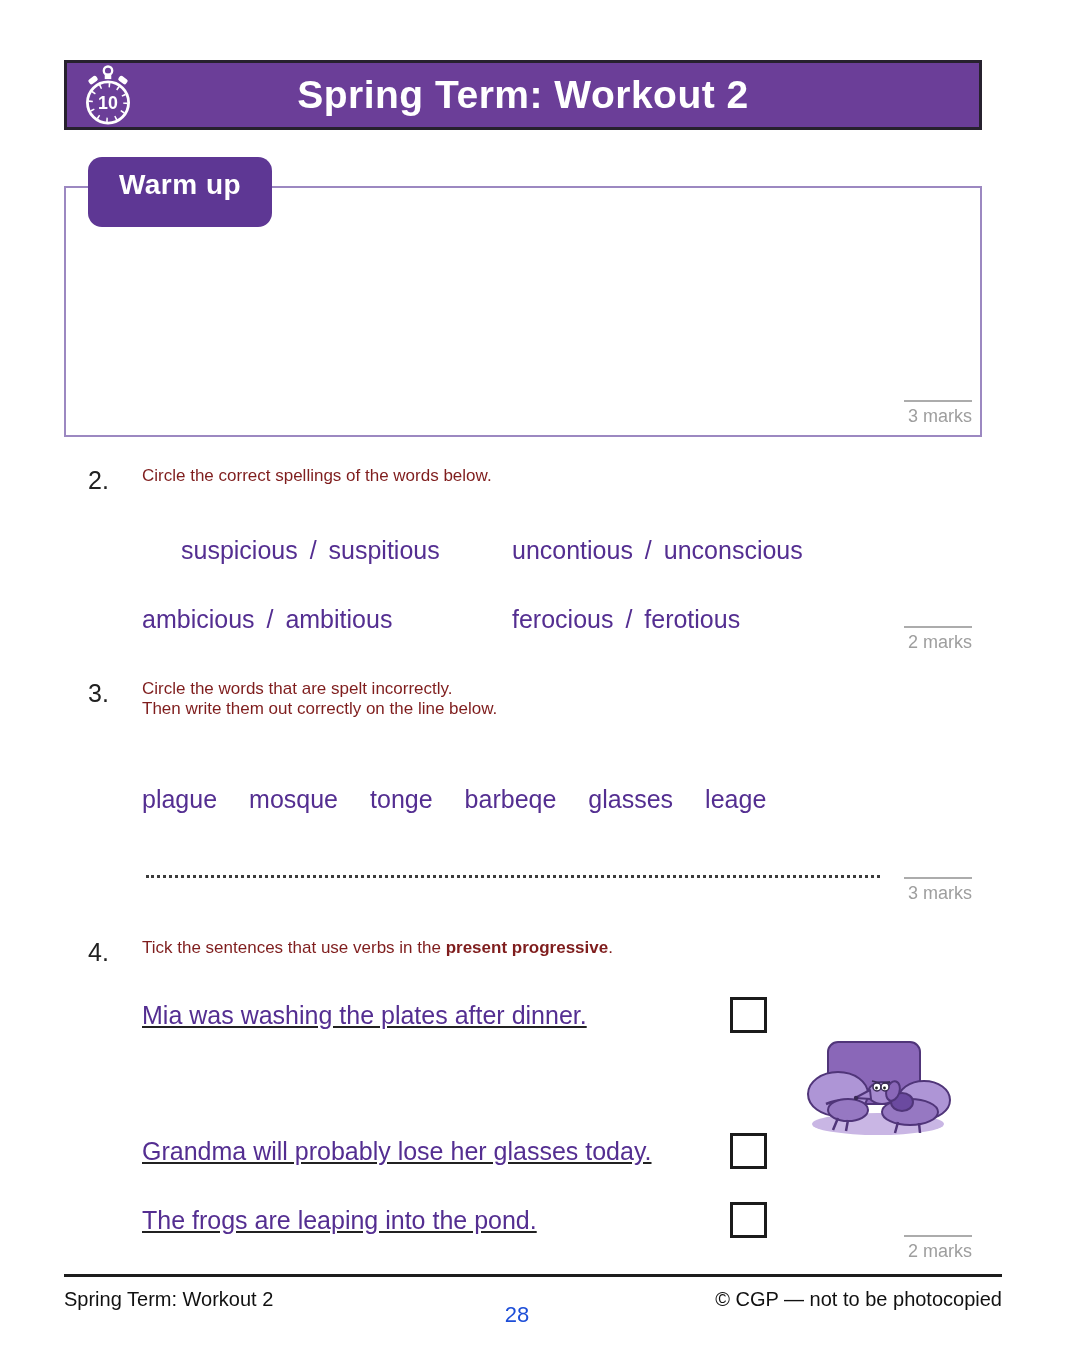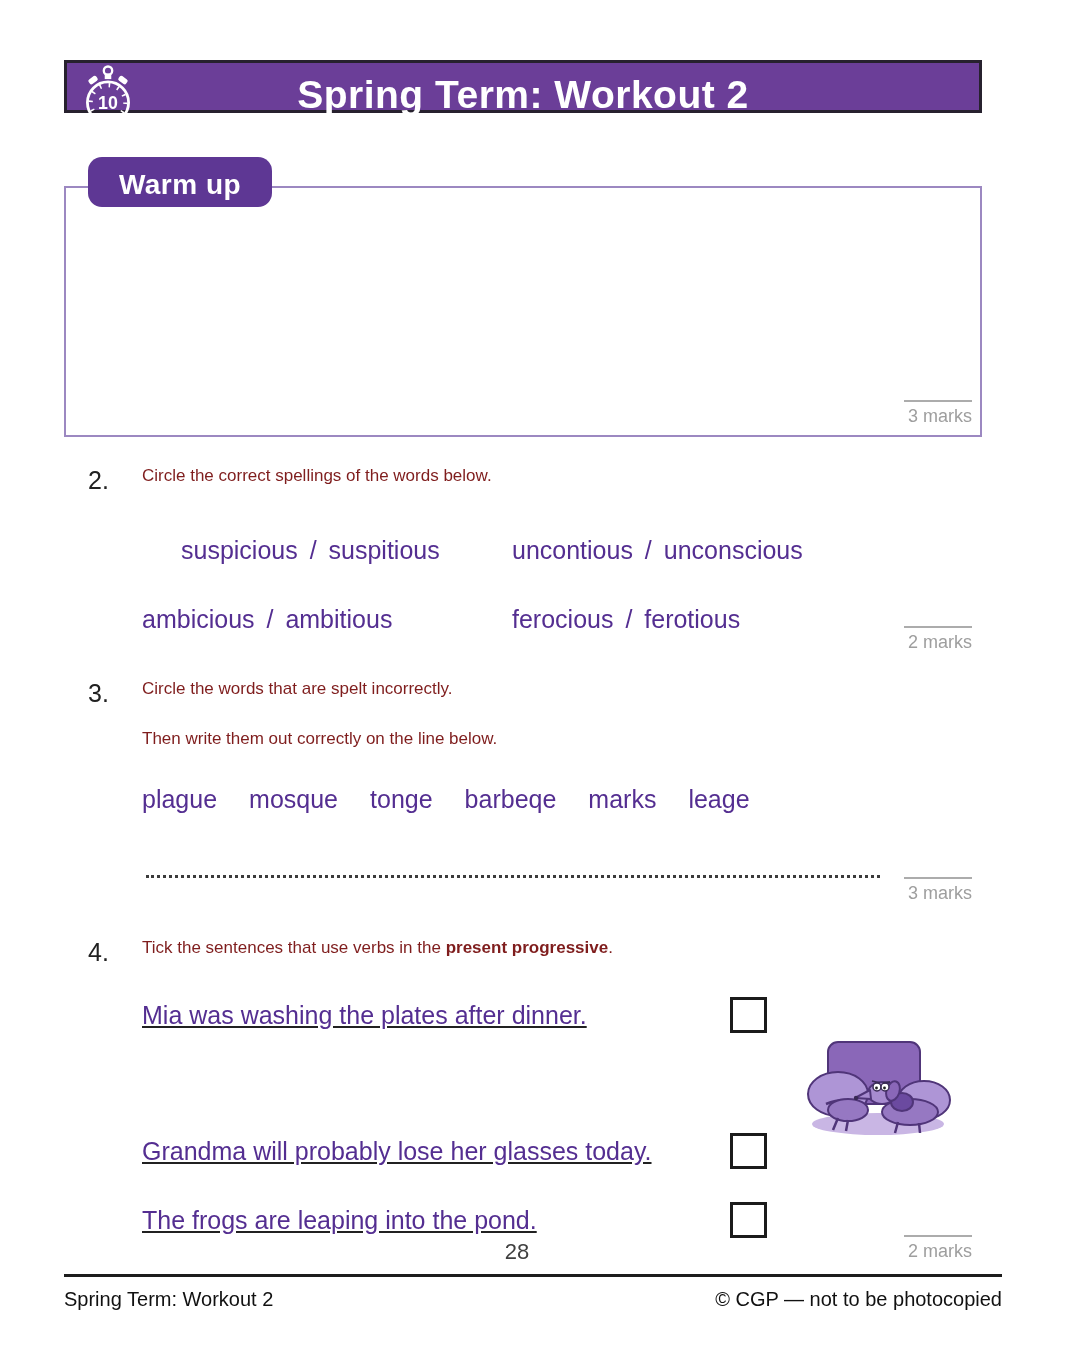--- a/index.html
+++ b/index.html
@@ -5,37 +5,37 @@
   * { margin:0; padding:0; box-sizing:border-box; }
   html,body { background:#ffffff; }
   .page {
     position:relative; width:1066px; height:1360px; background:#ffffff;
     font-family:"Liberation Sans", sans-serif; color:#212121; overflow:hidden;
   }
   .abs { position:absolute; }
 
   
   .header {
-    left:64px; top:60px; width:918px; height:53px;
+    left:64px; top:60px; width:918px; height:70px;
     background:#6B3E98; border:3px solid #27212E;
   }
   .header-title {
     position:absolute; left:0; right:0; top:0; height:64px; line-height:64px;
     text-align:center; color:#ffffff; font-size:39px; font-weight:bold;
     letter-spacing:0.5px;
   }
   .stopwatch { position:absolute; left:12px; top:0px; }
 
   
   .warmup-box {
     left:64px; top:186px; width:918px; height:251px;
     border:2px solid #9C88C1; background:#ffffff; z-index:1;
   }
   .warmup-badge {
-    left:88px; top:157px; width:184px; height:50px; z-index:2;
+    left:88px; top:157px; width:184px; height:70px; z-index:2;
     background:#5E3794; border-radius:14px; color:#ffffff;
     font-size:28px; font-weight:bold; text-align:center; line-height:56px;
     letter-spacing:0.5px;
   }
 
   .qnum  { font-size:25px; color:#212121; }
   .qtext { font-size:17px; color:#7f1d1d; }
   .qtext .b { font-weight:bold; }
 
   .purple { color:#542E91; font-size:25px; }
@@ -61,21 +61,21 @@
   }
   .checkbox {
     width:37px; height:36px; border:3px solid #1B1B1B; background:#ffffff;
     flex:0 0 auto;
   }
 
   
   .footer-rule { left:64px; top:1274px; width:938px; height:3px; background:#1D1D1D; }
   .footer-left  { left:64px;  top:1288px; font-size:20px; color:#111111; }
   .footer-right { right:64px; top:1288px; font-size:20px; color:#111111; }
-  .page-number  { left:0; width:1034px; top:1239px; text-align:center; font-size:22px; color:#404040; }
+  .page-number  { left:0; width:1034px; top:1302px; text-align:center; font-size:22px; color:#1d4ed8; }
 </style>
 </head>
 <body>
 
 <div class="page">
 
   <div class="abs header">
     <span class="stopwatch">
       <svg width="58" height="64" viewBox="0 0 62 66">
         <circle cx="31" cy="7" r="4.5" fill="none" stroke="#ffffff" stroke-width="2.5"></circle>
@@ -102,27 +102,27 @@
   <div class="abs qnum" style="left:88px; top:466px;">2.</div>
   <div class="abs qtext" style="left:142px; top:466px;">Circle the correct spellings of the words below.</div>
   <div class="abs pair-row" style="left:142px; top:536px;margin-left:39px;">suspicious / suspitious</div>
   <div class="abs pair-row" style="left:512px; top:536px;">uncontious / unconscious</div>
   <div class="abs pair-row" style="left:142px; top:605px;">ambicious / ambitious</div>
   <div class="abs pair-row" style="left:512px; top:605px;">ferocious / ferotious</div>
   <div class="abs marks" style="left:904px; top:626px;">2 marks</div>
 
   <div class="abs qnum" style="left:88px; top:679px;">3.</div>
   <div class="abs qtext" style="left:142px; top:679px;">Circle the words that are spelt incorrectly.</div>
-  <div class="abs qtext" style="left:142px; top:729px;text-align:center;">Then write them out correctly on the line below.</div>
+  <div class="abs qtext" style="left:142px; top:699px;text-align:center;">Then write them out correctly on the line below.</div>
   <div class="abs purple word-list" style="left:142px; top:785px;">
     <span>plague</span>
     <span>mosque</span>
     <span>tonge</span>
     <span>barbeqe</span>
-    <span>marks</span>
+    <span>glasses</span>
     <span>leage</span>
   </div>
   <div class="abs answer-line"></div>
   <div class="abs marks" style="left:904px; top:877px;">3 marks</div>
 
   <div class="abs qnum" style="left:88px; top:938px;">4.</div>
   <div class="abs qtext" style="left:142px; top:938px;"><span>Tick the sentences that use verbs in the </span><span class="b">present progressive</span><span>.</span></div>
 
   <div class="abs q4-row" style="top:995px;">
     <span class="purple">Mia was washing the plates after dinner.</span>

